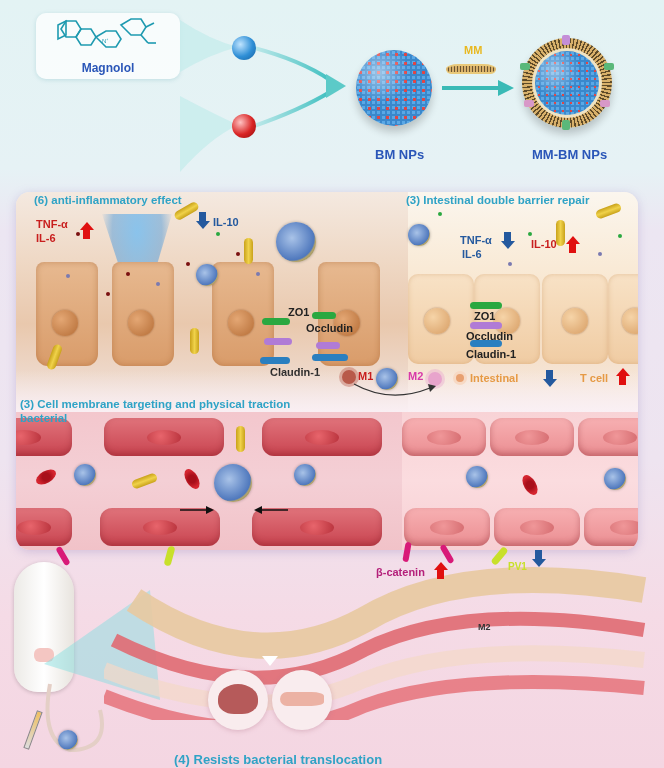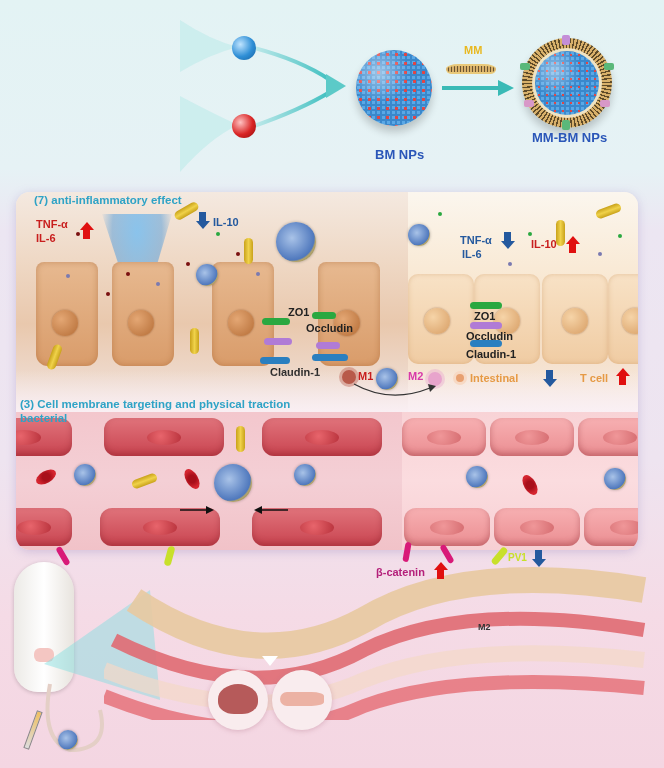--- a/index.html
+++ b/index.html
@@ -60,20 +60,36 @@
   .arrow-dn { position:absolute; width:0; height:0; border-left:7px solid transparent; border-right:7px solid transparent; border-top:8px solid #24599e; }
   .arrow-dn-stem { position:absolute; width:7px; height:9px; background:#24599e; }
   .sec-title { color: #2fa3c6; font-size: 11.5px; }
   .organ { position:absolute; width:60px; height:60px; border-radius:50%; background:#f9ecee; box-shadow: 0 1px 5px rgba(180,120,140,0.4); }
 </style>
 </head>
 <body>
 
 <div class="abs" style="left:0;top:0;width:664px;height:182px;">
 
+  <div class="mol-box" style="top:13px;">
+    <svg width="144" height="50" viewBox="0 0 144 50" style="position:absolute;left:0;top:2px;">
+      <g fill="none" stroke="#1e9ab0" stroke-width="1.6">
+        <polygon points="22,10 30,6 30,20 22,24"></polygon>
+        <polygon points="30,6 40,6 45,14 40,22 30,22 25,14"></polygon>
+        <polygon points="45,14 55,14 60,22 55,30 45,30 40,22"></polygon>
+        <polygon points="60,22 70,16 80,16 85,24 80,32 70,32"></polygon>
+        <polygon points="85,10 95,4 105,4 110,12 105,20 95,20"></polygon>
+        <line x1="110" y1="12" x2="118" y2="8"></line>
+        <line x1="105" y1="20" x2="112" y2="28"></line>
+        <line x1="112" y1="28" x2="120" y2="28"></line>
+      </g>
+      <text x="66" y="28" font-size="6" fill="#1e9ab0">N⁺</text>
+    </svg>
+    <div class="mol-name">Magnolol</div>
+  </div>
 
 
   <svg width="664" height="182" style="position:absolute;left:0;top:0;">
     <defs>
       <linearGradient id="tq" x1="0" x2="1">
           <stop offset="0" stop-color="#bfe9ea"></stop>
           <stop offset="1" stop-color="#3fbfc0"></stop>
         </linearGradient>
     </defs>
     <path d="M180,20 Q210,40 238,47 Q210,54 180,72" fill="#c7ecec" opacity="0.8"></path>
@@ -108,21 +124,21 @@
         radial-gradient(circle at 30% 30%, rgba(255,255,255,0.45), transparent 40%),
         radial-gradient(circle, #e14545 22%, transparent 26%) 0 0/8px 8px,
         radial-gradient(circle, #5aa8e6 40%, #3a88cc 46%, #3a88cc) 0 0/5px 5px;"></div>
     <div class="abs" style="left:40px;top:-3px;width:8px;height:10px;background:#c48ed8;border-radius:2px;"></div>
     <div class="abs" style="left:40px;top:82px;width:8px;height:10px;background:#5ab87a;border-radius:2px;"></div>
     <div class="abs" style="left:-2px;top:25px;width:10px;height:7px;background:#5ab87a;border-radius:2px;"></div>
     <div class="abs" style="left:82px;top:25px;width:10px;height:7px;background:#5ab87a;border-radius:2px;"></div>
     <div class="abs" style="left:2px;top:62px;width:10px;height:7px;background:#d898c8;border-radius:2px;"></div>
     <div class="abs" style="left:78px;top:62px;width:10px;height:7px;background:#d898c8;border-radius:2px;"></div>
   </div>
-  <div class="lbl np-label" style="left:532px;top:130px;">MM-BM NPs</div>
+  <div class="lbl np-label" style="left:532px;top:147px;">MM-BM NPs</div>
 </div>
 
 <div class="panel">
   <div class="epi-left">
 
     <div class="abs" style="left:86px;top:22px;width:70px;height:90px;
       background: radial-gradient(ellipse at 50% 20%, rgba(120,190,240,0.85), rgba(90,160,220,0.55) 50%, rgba(90,160,220,0) 75%);
       clip-path: polygon(0 0,100% 0,62% 100%,42% 100%);"></div>
 
     <div class="cell-l" style="left:20px;">
@@ -193,21 +209,22 @@
     <div class="bact" style="left:196px;top:6px;transform:rotate(70deg);"></div>
     <div class="dot" style="left:30px;top:20px;background:#2aa840;"></div>
     <div class="dot" style="left:120px;top:40px;background:#2aa840;"></div>
     <div class="dot" style="left:190px;top:60px;background:#7a7ab0;"></div>
     <div class="dot" style="left:210px;top:42px;background:#2aa840;"></div>
     <div class="dot" style="left:100px;top:70px;background:#7a7ab0;"></div>
   </div>
 
   <div class="abs" style="left:0;top:178px;width:622px;height:42px;background:linear-gradient(180deg,rgba(255,245,245,0.0),rgba(250,240,245,0.9));"></div>
 
-  <div class="lbl sec-title" style="left:18px;top:2px;">(7) anti-inflammatory effect</div>
+  <div class="lbl sec-title" style="left:18px;top:2px;">(6) anti-inflammatory effect</div>
+  <div class="lbl sec-title" style="left:390px;top:2px;">(3) Intestinal double barrier repair</div>
 
   <div class="lbl" style="left:20px;top:26px;color:#c81e1e;font-size:11px;">TNF-α</div>
   <div class="lbl" style="left:20px;top:40px;color:#c81e1e;font-size:11px;">IL-6</div>
   <div class="arrow-up" style="left:64px;top:30px;"></div>
   <div class="arrow-up-stem" style="left:67px;top:38px;"></div>
 
   <div class="arrow-dn-stem" style="left:183px;top:20px;"></div>
   <div class="arrow-dn" style="left:180px;top:29px;"></div>
   <div class="lbl" style="left:197px;top:24px;color:#24599e;font-size:11px;">IL-10</div>
 
@@ -323,26 +340,27 @@
 
   <div class="abs" style="left:60px;top:-4px;width:6px;height:20px;background:#d81a78;border-radius:3px;transform:rotate(-30deg);"></div>
   <div class="abs" style="left:404px;top:-8px;width:6px;height:20px;background:#d81a78;border-radius:3px;transform:rotate(10deg);"></div>
   <div class="abs" style="left:444px;top:-6px;width:6px;height:20px;background:#d81a78;border-radius:3px;transform:rotate(-30deg);"></div>
   <div class="abs" style="left:166px;top:-4px;width:7px;height:20px;background:#c8e02a;border-radius:4px;transform:rotate(15deg);"></div>
   <div class="abs" style="left:496px;top:-4px;width:7px;height:20px;background:#c8e02a;border-radius:4px;transform:rotate(40deg);"></div>
 
   <div class="lbl" style="left:376px;top:16px;color:#b4207a;font-size:11px;">β-catenin</div>
   <div class="arrow-up" style="left:434px;top:12px;"></div>
   <div class="arrow-up-stem" style="left:437px;top:20px;"></div>
-  <div class="lbl" style="left:508px;top:2px;color:#c8e02a;font-size:10px;">PV1</div>
+  <div class="lbl" style="left:508px;top:11px;color:#c8e02a;font-size:10px;">PV1</div>
   <div class="arrow-dn-stem" style="left:535px;top:0px;"></div>
   <div class="arrow-dn" style="left:532px;top:9px;"></div>
   <div class="lbl" style="left:478px;top:72px;color:#333;font-size:9px;">M2</div>
 
   <div class="abs" style="left:262px;top:106px;width:0;height:0;border-left:8px solid transparent;border-right:8px solid transparent;border-top:10px solid #fff;"></div>
   <div class="organ" style="left:208px;top:120px;">
     <div class="abs" style="left:10px;top:14px;width:40px;height:30px;border-radius:50% 50% 40% 40%;background:#b65a5a;"></div>
   </div>
   <div class="organ" style="left:272px;top:120px;">
     <div class="abs" style="left:8px;top:22px;width:44px;height:14px;border-radius:10px 40% 40% 10px;background:#ecb2a4;"></div>
   </div>
 
+  <div class="lbl sec-title" style="left:174px;top:202px;font-size:13px;">(4) Resists bacterial translocation</div>
 </div>
 
 </body></html>

